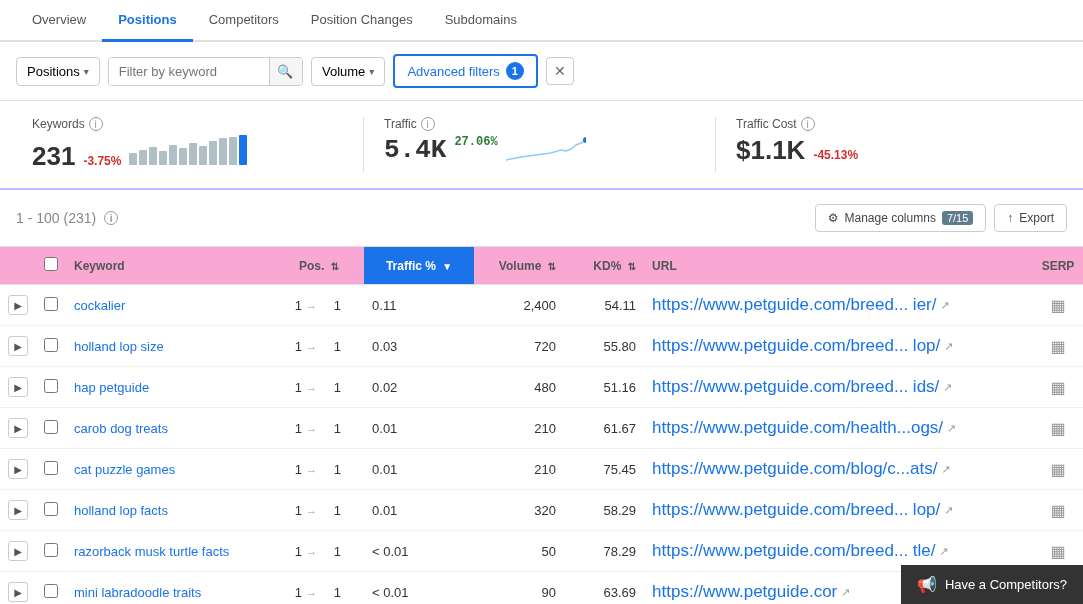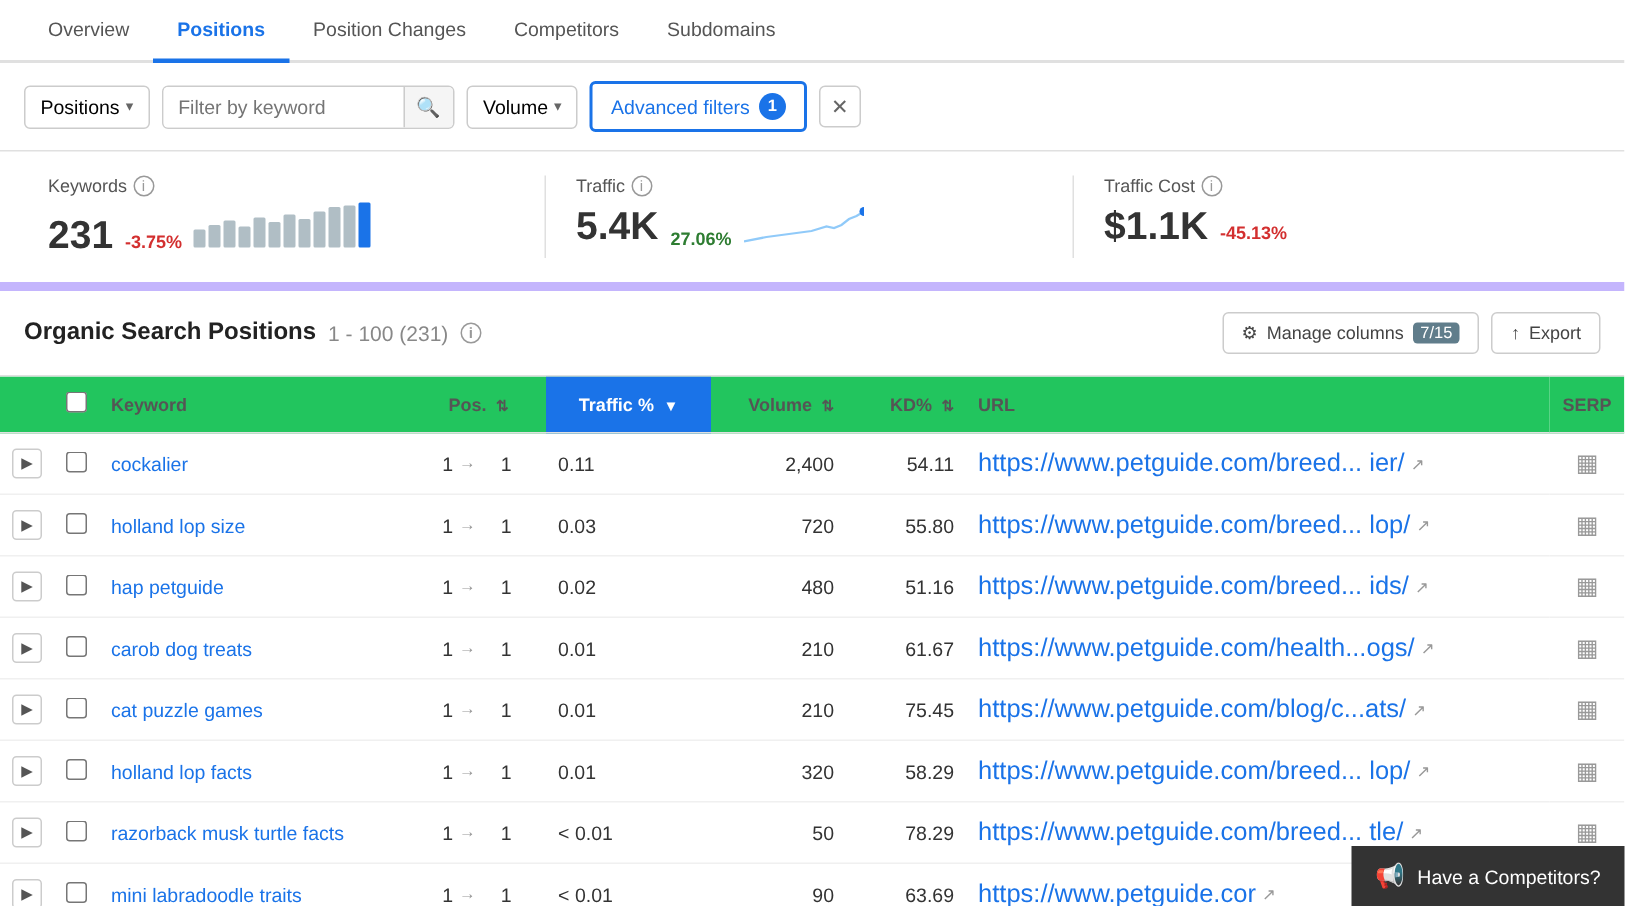--- a/index.html
+++ b/index.html
@@ -15,21 +15,21 @@
     .btn-dropdown { display: flex; align-items: center; gap: 4px; padding: 6px 10px; border: 1px solid #ccc; border-radius: 4px; background: #fff; cursor: pointer; font-size: 13px; }
     .btn-dropdown .arrow { font-size: 10px; color: #666; }
     .search-box { display: flex; align-items: center; border: 1px solid #ccc; border-radius: 4px; overflow: hidden; }
     .search-box input { border: none; outline: none; padding: 6px 10px; font-size: 13px; width: 160px; }
     .search-box .search-icon { padding: 6px 8px; background: #f5f5f5; border-left: 1px solid #ccc; cursor: pointer; color: #666; }
     .btn-advanced { display: flex; align-items: center; gap: 6px; padding: 6px 12px; border: 2px solid #1a73e8; border-radius: 4px; background: #fff; cursor: pointer; font-size: 13px; color: #1a73e8; font-weight: 500; }
     .badge { background: #1a73e8; color: #fff; border-radius: 50%; width: 18px; height: 18px; display: flex; align-items: center; justify-content: center; font-size: 11px; font-weight: bold; }
     .btn-close { width: 28px; height: 28px; border: 1px solid #ccc; border-radius: 4px; background: #fff; cursor: pointer; display: flex; align-items: center; justify-content: center; color: #666; font-size: 14px; }
 
     
-    .metrics { display: flex; padding: 16px; gap: 0; border-bottom: 6px solid #c4b5fd; }
+    .metrics { display: flex; padding: 16px; gap: 0; border-bottom: 2px solid #c4b5fd; }
     .metric-block { flex: 1; padding: 0 20px; border-right: 1px solid #e0e0e0; }
     .metric-block:first-child { padding-left: 16px; }
     .metric-block:last-child { border-right: none; }
     .metric-label { font-size: 12px; color: #555; display: flex; align-items: center; gap: 4px; margin-bottom: 4px; }
     .metric-info { width: 14px; height: 14px; border-radius: 50%; border: 1px solid #999; display: inline-flex; align-items: center; justify-content: center; font-size: 10px; color: #999; cursor: pointer; }
     .metric-value { font-size: 26px; font-weight: bold; color: #333; display: flex; align-items: baseline; gap: 8px; }
     .metric-change-neg { font-size: 12px; color: #d32f2f; }
     .metric-change-pos { font-size: 12px; color: #2e7d32; }
     .metric-chart { height: 30px; display: flex; align-items: flex-end; gap: 2px; }
     .metric-chart-bar { background: #b0bec5; width: 8px; border-radius: 1px; }
@@ -40,21 +40,21 @@
     .section-title { font-size: 16px; font-weight: bold; color: #222; display: flex; align-items: center; gap: 8px; }
     .section-title .range { font-size: 14px; font-weight: normal; color: #888; }
     .section-actions { display: flex; gap: 8px; }
     .btn-manage { display: flex; align-items: center; gap: 6px; padding: 6px 12px; border: 1px solid #ccc; border-radius: 4px; background: #fff; cursor: pointer; font-size: 12px; color: #444; }
     .btn-manage .cols-badge { background: #607d8b; color: #fff; border-radius: 3px; padding: 1px 5px; font-size: 11px; }
     .btn-export { display: flex; align-items: center; gap: 6px; padding: 6px 12px; border: 1px solid #ccc; border-radius: 4px; background: #fff; cursor: pointer; font-size: 12px; color: #444; }
 
     
     .table-wrapper { overflow-x: auto; }
     table { width: 100%; border-collapse: collapse; }
-    thead tr { background: #22c55e; border-top: 1px solid #e0e0e0; border-bottom: 1px solid #e0e0e0; }
+    thead tr { background: #f9a8d4; border-top: 1px solid #e0e0e0; border-bottom: 1px solid #e0e0e0; }
     thead th { padding: 10px 8px; text-align: left; font-size: 12px; color: #555; font-weight: 600; white-space: nowrap; }
     thead th.active { background: #1a73e8; color: #fff; }
     thead th.active .sort-icon { color: #fff; }
     .sort-icon { font-size: 10px; margin-left: 3px; }
     tbody tr { border-bottom: 1px solid #f0f0f0; }
     tbody td { padding: 10px 8px; font-size: 13px; vertical-align: middle; }
     .expand-btn { background: none; border: 1px solid #ccc; border-radius: 3px; width: 20px; height: 20px; cursor: pointer; display: flex; align-items: center; justify-content: center; font-size: 10px; color: #555; }
     .checkbox { width: 14px; height: 14px; cursor: pointer; }
     .keyword-link { color: #1a73e8; text-decoration: none; }
     .pos-cell { display: flex; align-items: center; gap: 4px; color: #333; }
@@ -71,22 +71,22 @@
     
     .suggestion-banner { position: fixed; bottom: 0; right: 0; background: #333; color: #fff; padding: 10px 16px; display: flex; align-items: center; gap: 8px; font-size: 13px; cursor: pointer; z-index: 100; }
     .suggestion-icon { font-size: 16px; }
   </style>
 </head>
 <body>
 
 <div class="tabs">
   <div class="tab">Overview</div>
   <div class="tab active">Positions</div>
+  <div class="tab">Competitors</div>
   <div class="tab">Position Changes</div>
-  <div class="tab">Competitors</div>
   <div class="tab">Subdomains</div>
 </div>
 
 <div class="toolbar">
   <button class="btn-dropdown">
     <span>Positions</span>
     <span class="arrow">▾</span>
   </button>
   <div class="search-box">
     <input type="text" placeholder="Filter by keyword" style="">
@@ -130,21 +130,21 @@
         <div class="metric-chart-bar highlight" style="height:30px"></div>
       </div>
     </div>
   </div>
 
   <div class="metric-block">
     <div class="metric-label">
       <span>Traffic</span>
       <span class="metric-info">i</span>
     </div>
-    <div class="metric-value" style="align-items:flex-end;">
+    <div class="metric-value" style="align-items:flex-start;font-family:Liberation Mono, monospace;">
       <span>5.4K</span>
       <span class="metric-change-pos">27.06%</span>
 
       <svg width="80" height="30">
         <polyline points="0,25 15,22 30,20 45,18 55,15 60,16 65,14 70,10 75,8 80,5" fill="none" stroke="#90caf9" stroke-width="1.5"></polyline>
         <circle cx="80" cy="5" r="3" fill="#1a73e8"></circle>
       </svg>
     </div>
   </div>
 
@@ -155,21 +155,20 @@
     </div>
     <div class="metric-value">
       <span>$1.1K</span>
       <span class="metric-change-neg">-45.13%</span>
     </div>
   </div>
 </div>
 
 <div class="section-header">
   <div class="section-title">
-    <span>Organic Search Positions</span>
     <span class="range">1 - 100 (231)</span>
     <span class="metric-info">i</span>
   </div>
   <div class="section-actions">
     <button class="btn-manage">
       <span>⚙</span>
       <span>Manage columns</span>
       <span class="cols-badge">7/15</span>
     </button>
     <button class="btn-export">

